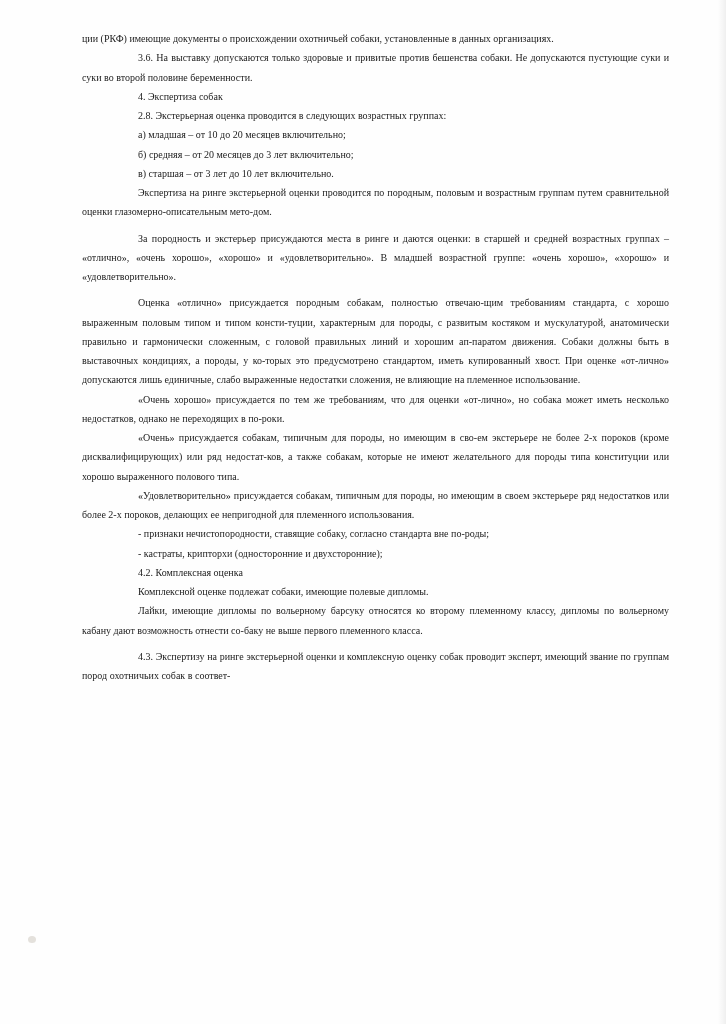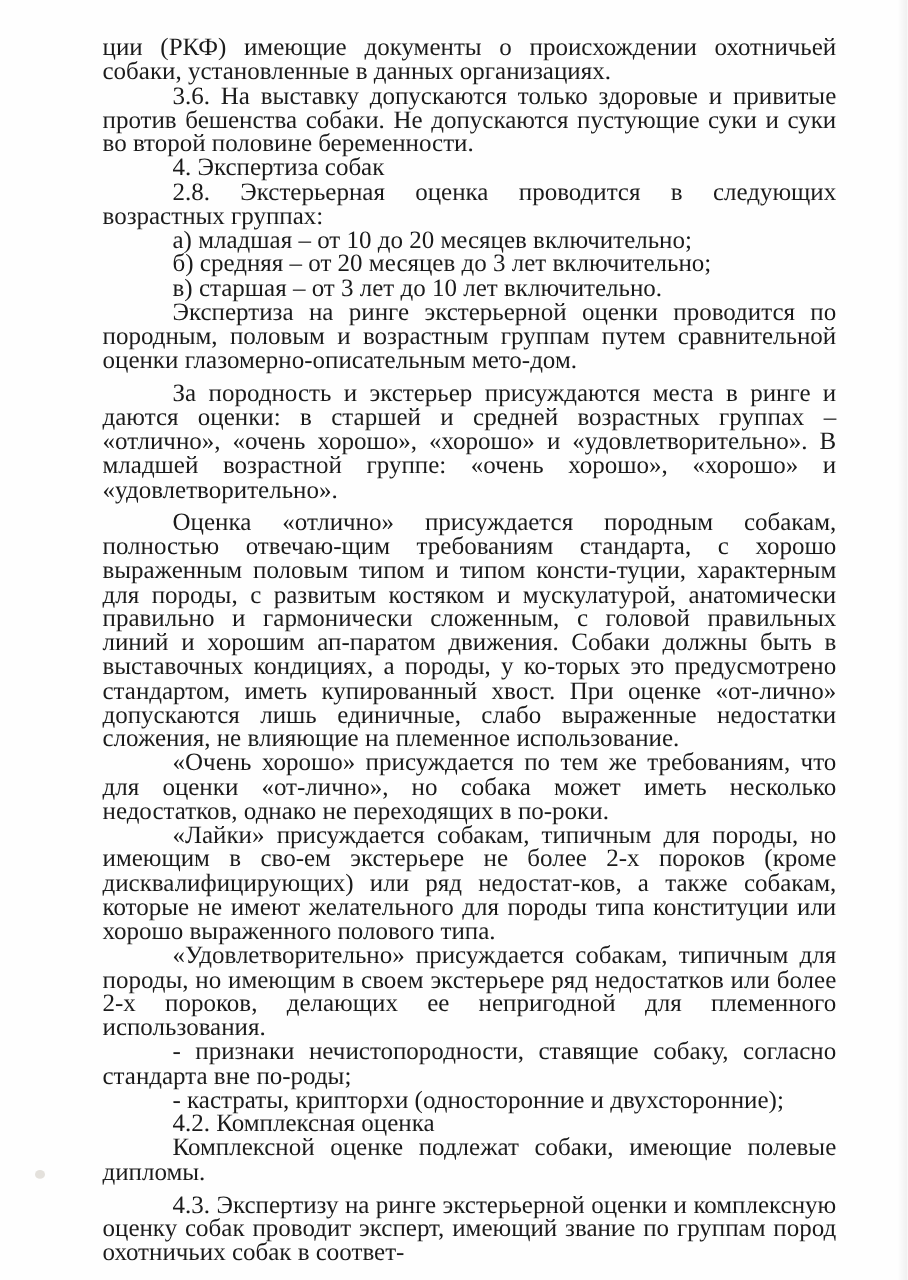--- a/index.html
+++ b/index.html
@@ -24,21 +24,21 @@
       right: 0; top: 0;
       width: 8px; height: 1024px;
       background: linear-gradient(to right, rgba(0,0,0,0), rgba(0,0,0,0.06));
     }
     .text {
       position: absolute;
       left: 82px;
       top: 29px;
       width: 587px;
       font-family: "Liberation Serif", "DejaVu Serif", serif;
-      font-size: 20px;
+      font-size: 10px;
       line-height: 19.25px;
       color: #1b1b1b;
       text-align: justify;
       hyphens: manual;
     }
     .text p {
       margin: 0;
       padding: 0;
     }
     .ind { text-indent: 56px; }
@@ -72,28 +72,29 @@
     <p class="ind"><span>в) старшая – от 3 лет до 10 лет включительно.</span></p>
 
     <p class="ind"><span>Экспертиза на ринге экстерьерной оценки проводится по породным, половым и возрастным группам путем сравнительной оценки глазомерно-описательным мето-дом.</span></p>
 
     <p class="ind gap"><span>За породность и экстерьер присуждаются места в ринге и даются оценки: в старшей и средней возрастных группах – «отлично», «очень хорошо», «хорошо» и «удовлетворительно». В младшей возрастной группе:  «очень хорошо», «хорошо» и «удовлетворительно».</span></p>
 
     <p class="ind gap"><span class="b">Оценка «отлично»</span><span> присуждается породным собакам, полностью отвечаю-щим требованиям стандарта, с хорошо выраженным половым типом и типом консти-туции, характерным для породы, с развитым костяком и мускулатурой, анатомически правильно и гармонически сложенным, с головой правильных линий и хорошим ап-паратом движения. Собаки должны быть в выставочных кондициях, а породы, у ко-торых это предусмотрено стандартом, иметь купированный хвост. При оценке </span><span class="b">«от-лично»</span><span> допускаются лишь единичные, слабо выраженные недостатки сложения, не влияющие на племенное использование.</span></p>
 
     <p class="ind"><span class="b">«Очень хорошо»</span><span> присуждается по тем же требованиям, что для оценки «от-лично», но собака может иметь несколько недостатков, однако не переходящих в по-роки.</span></p>
 
-    <p class="ind"><span class="b">«Лайки»</span><span> присуждается собакам, типичным для породы, но имеющим в сво-ем экстерьере не более 2-х пороков (кроме дисквалифицирующих) или ряд недостат-ков, а также собакам, которые не имеют желательного для породы типа конституции или хорошо выраженного полового типа.</span></p>
+    <p class="ind"><span class="b">«Очень»</span><span> присуждается собакам, типичным для породы, но имеющим в сво-ем экстерьере не более 2-х пороков (кроме дисквалифицирующих) или ряд недостат-ков, а также собакам, которые не имеют желательного для породы типа конституции или хорошо выраженного полового типа.</span></p>
 
     <p class="ind"><span class="b">«Удовлетворительно»</span><span> присуждается собакам, типичным для породы, но имеющим в своем экстерьере ряд недостатков или более 2-х пороков, делающих ее непригодной для племенного использования.</span></p>
 
 
     <p class="ind"><span>- признаки нечистопородности, ставящие собаку, согласно стандарта вне по-роды;</span></p>
     <p class="ind"><span>- кастраты, крипторхи (односторонние и двухсторонние);</span></p>
 
     <p class="ind"><span>4.2. Комплексная оценка</span></p>
     <p class="ind"><span>Комплексной оценке подлежат собаки, имеющие полевые дипломы.</span></p>
 
 
+    <p class="ind"><span>Лайки, имеющие </span><span class="b">дипломы по вольерному барсуку</span><span> относятся ко второму племенному классу, </span><span class="b">дипломы по вольерному кабану</span><span> дают возможность отнести со-баку не выше первого племенного класса.</span></p>
 
     <p class="ind gap"><span>4.3. Экспертизу на ринге экстерьерной оценки и комплексную оценку собак проводит эксперт, имеющий звание по группам пород охотничьих собак в соответ-</span></p>
   </div>
 </div>
 
 </body></html>

